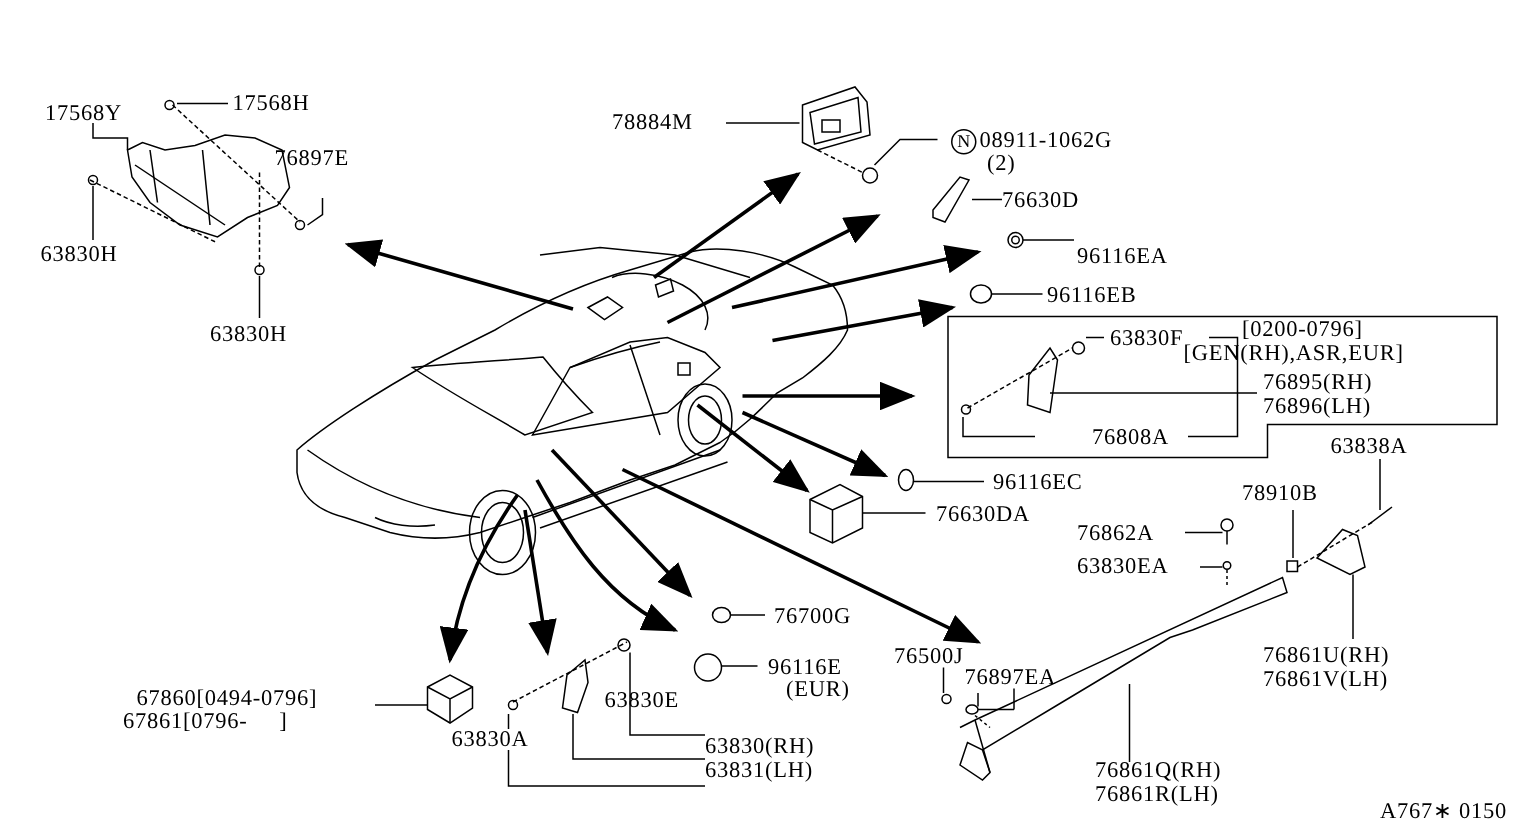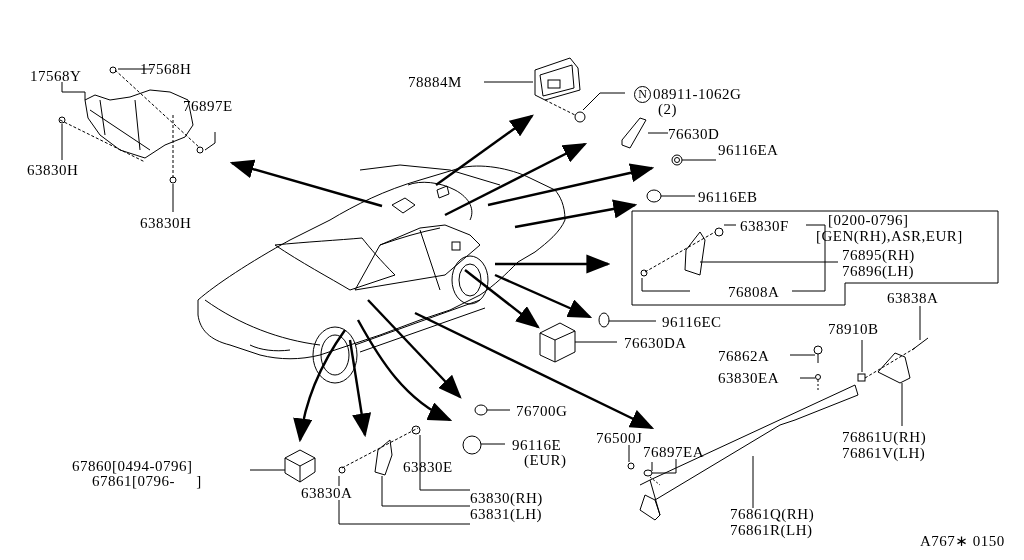--- a/index.html
+++ b/index.html
@@ -152,56 +152,56 @@
     <line x1="465" y1="270" x2="538" y2="327"></line>
     <line x1="415" y1="313" x2="652" y2="428"></line>
     <line x1="368" y1="300" x2="460" y2="397"></line>
     <path d="M358,320 C380,360 405,400 450,420"></path>
     <line x1="350" y1="340" x2="365" y2="435"></line>
     <path d="M345,330 C320,365 305,400 300,440"></path>
   </g>
 </svg>
 
 <div class="lbl" style="left:30px;top:68px;">17568Y</div>
-<div class="lbl" style="left:140px;top:61px;">17568H</div>
+<div class="lbl" style="left:155px;top:61px;">17568H</div>
 <div class="lbl" style="left:183px;top:98px;">76897E</div>
 <div class="lbl" style="left:27px;top:162px;">63830H</div>
 <div class="lbl" style="left:140px;top:215px;">63830H</div>
 
 <div class="lbl" style="left:408px;top:74px;">78884M</div>
 <div class="lbl" style="left:634px;top:86px;border:1px solid #000;border-radius:50%;width:15px;height:15px;text-align:center;line-height:15px;font-size:12px;letter-spacing:0;">N</div>
 <div class="lbl" style="left:653px;top:86px;">08911-1062G</div>
 <div class="lbl" style="left:658px;top:101px;">(2)</div>
 <div class="lbl" style="left:668px;top:126px;">76630D</div>
-<div class="lbl" style="left:718px;top:142px;">96116EA</div>
+<div class="lbl" style="left:718px;top:163px;">96116EA</div>
 <div class="lbl" style="left:698px;top:189px;">96116EB</div>
 
 <div class="lbl" style="left:740px;top:218px;">63830F</div>
 <div class="lbl" style="left:828px;top:212px;">[0200-0796]</div>
-<div class="lbl" style="left:816px;top:228px;">[GEN(RH),ASR,EUR]</div>
+<div class="lbl" style="left:789px;top:228px;">[GEN(RH),ASR,EUR]</div>
 <div class="lbl" style="left:842px;top:247px;">76895(RH)</div>
 <div class="lbl" style="left:842px;top:263px;">76896(LH)</div>
 <div class="lbl" style="left:728px;top:284px;">76808A</div>
 <div class="lbl" style="left:887px;top:290px;">63838A</div>
 
 <div class="lbl" style="left:662px;top:314px;">96116EC</div>
 <div class="lbl" style="left:624px;top:335px;">76630DA</div>
 <div class="lbl" style="left:828px;top:321px;">78910B</div>
 <div class="lbl" style="left:718px;top:348px;">76862A</div>
 <div class="lbl" style="left:718px;top:370px;">63830EA</div>
 
 <div class="lbl" style="left:516px;top:403px;">76700G</div>
 <div class="lbl" style="left:512px;top:437px;">96116E</div>
 <div class="lbl" style="left:524px;top:452px;">(EUR)</div>
 <div class="lbl" style="left:596px;top:430px;">76500J</div>
 <div class="lbl" style="left:643px;top:444px;">76897EA</div>
 <div class="lbl" style="left:842px;top:429px;">76861U(RH)</div>
 <div class="lbl" style="left:842px;top:445px;">76861V(LH)</div>
 
-<div class="lbl" style="left:72px;top:458px;text-align:right;">67860[0494-0796]</div>
-<div class="lbl" style="left:92px;top:473px;">67861[0796-     ]</div>
+<div class="lbl" style="left:91px;top:458px;text-align:right;">67860[0494-0796]</div>
+<div class="lbl" style="left:82px;top:473px;">67861[0796-     ]</div>
 <div class="lbl" style="left:403px;top:459px;">63830E</div>
 <div class="lbl" style="left:301px;top:485px;">63830A</div>
 <div class="lbl" style="left:470px;top:490px;">63830(RH)</div>
 <div class="lbl" style="left:470px;top:506px;">63831(LH)</div>
 <div class="lbl" style="left:730px;top:506px;">76861Q(RH)</div>
 <div class="lbl" style="left:730px;top:522px;">76861R(LH)</div>
 <div class="lbl" style="left:920px;top:533px;">A767∗ 0150</div>
 
 </body></html>

